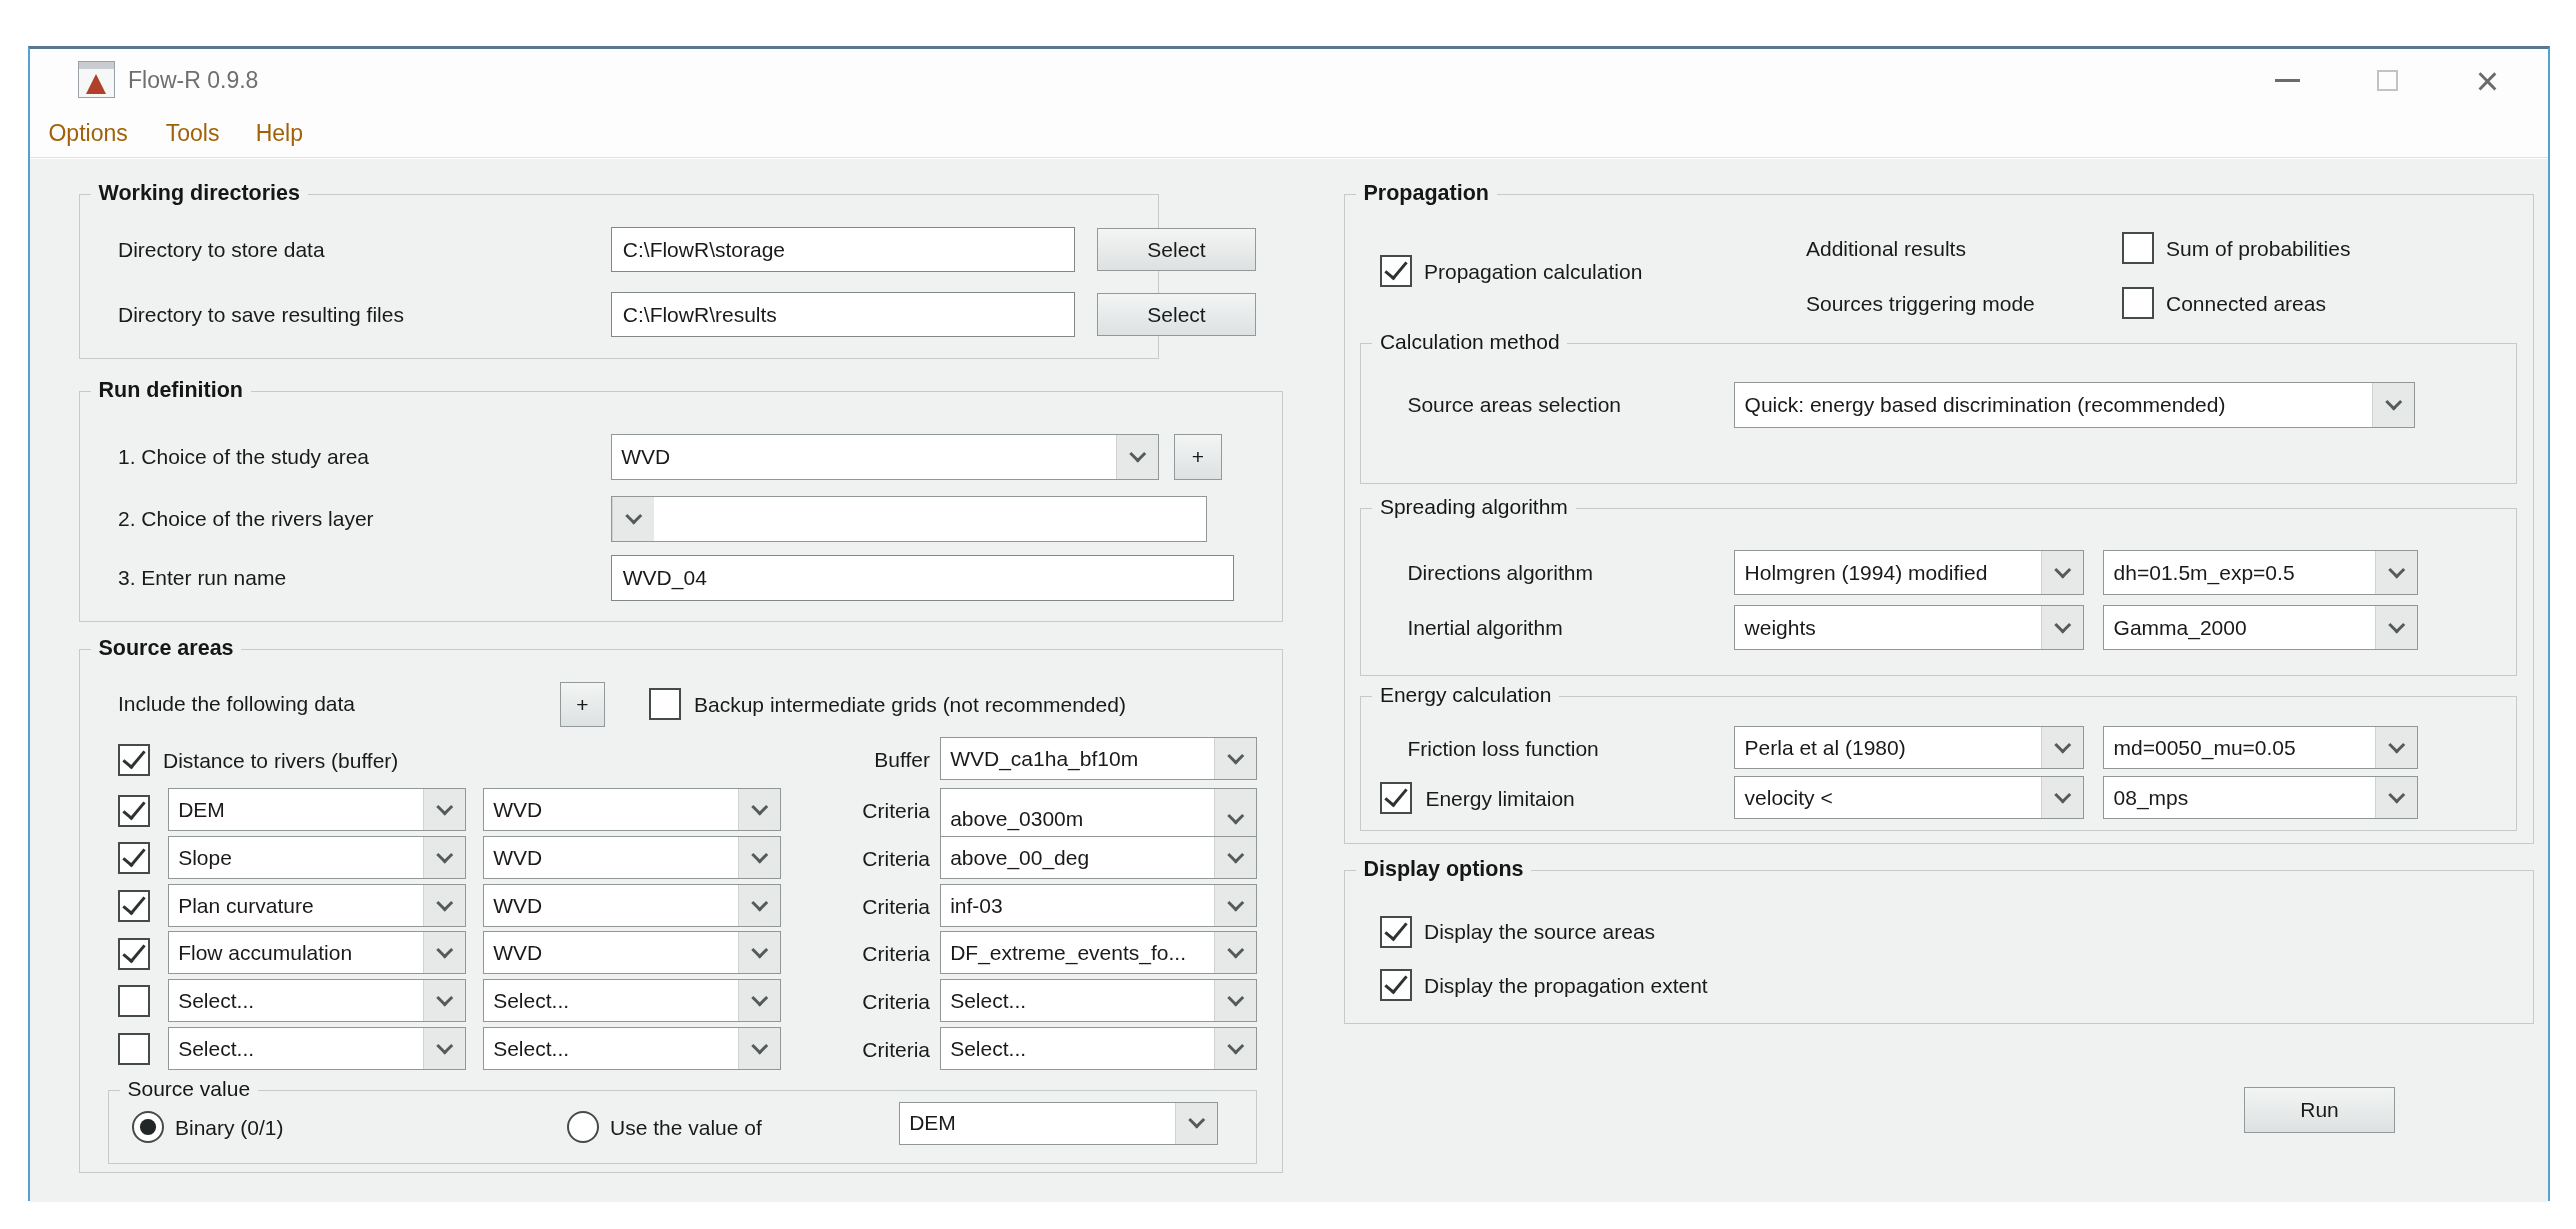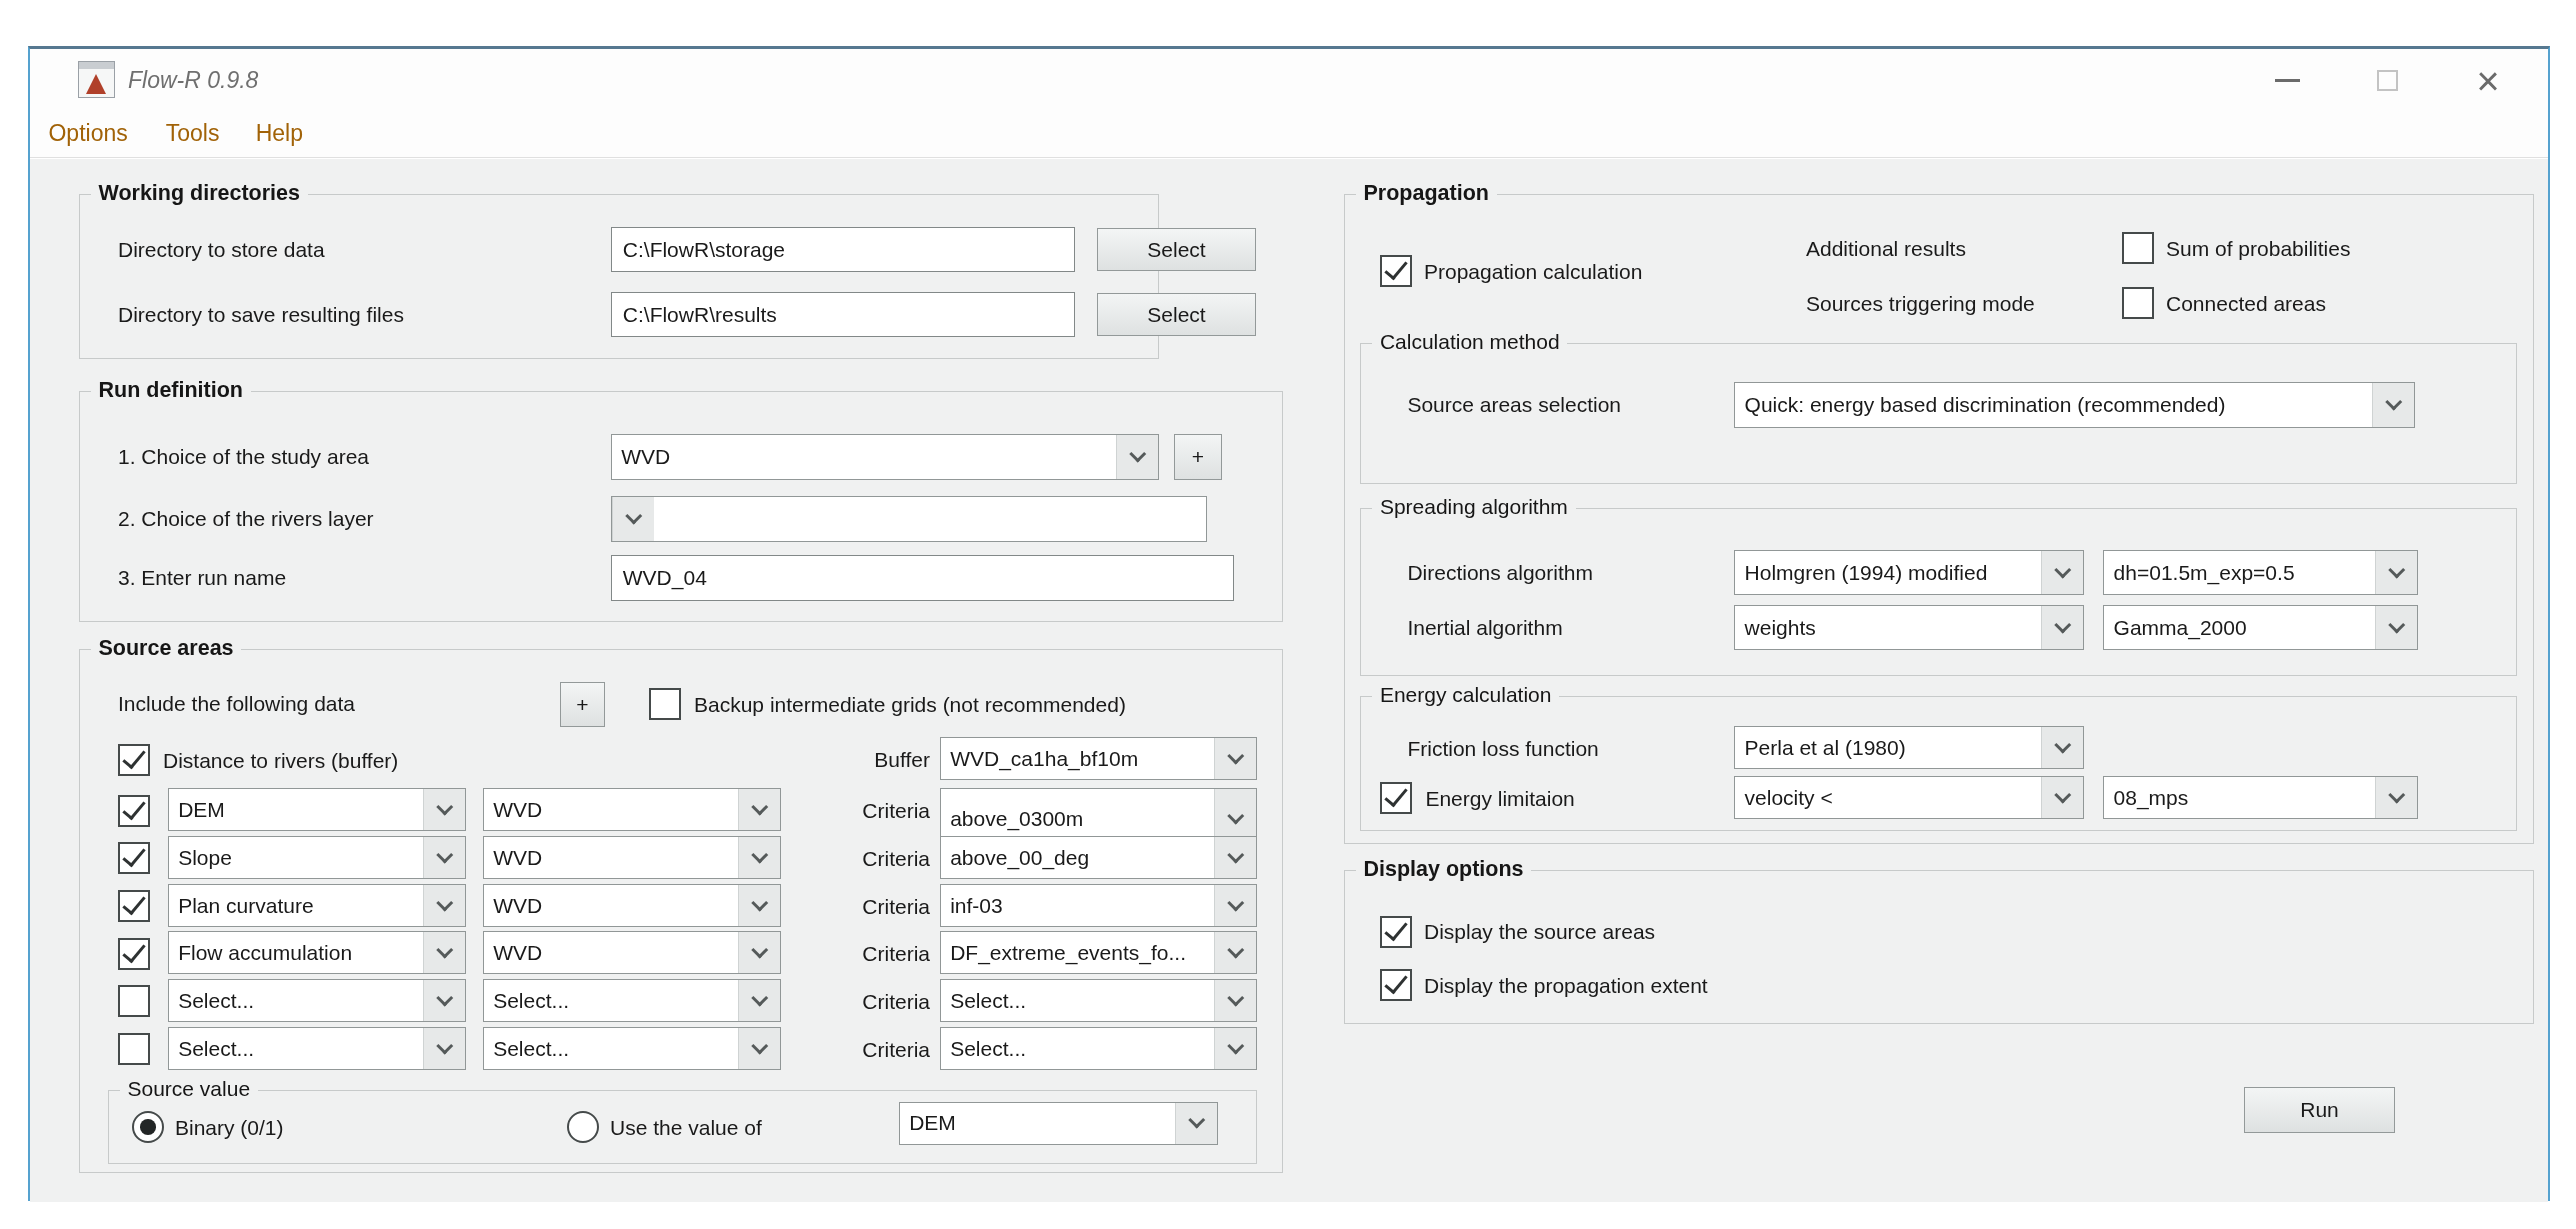--- a/index.html
+++ b/index.html
@@ -3,21 +3,21 @@
 <meta charset="utf-8">
 <style>
   * { margin:0; padding:0; box-sizing:border-box; }
   html,body { width:2576px; height:1230px; background:#ffffff; font-family:"Liberation Sans", sans-serif; }
   .page { position:relative; width:2576px; height:1230px; background:#ffffff; overflow:hidden; }
 
   .window { position:absolute; left:28px; top:46px; width:2522px; height:1155px;
             background:#ffffff; border:2.3px solid #55a2cf; border-top:3.1px solid #567890; }
 
   
-  .titlebar { position:absolute; left:0; top:0; width:100%; height:63px; background:#fdfdfd;font-style:italic; }
+  .titlebar { position:absolute; left:0; top:0; width:100%; height:63px; background:#fdfdfd; }
   .app-icon { position:absolute; left:48px; top:12.3px; width:37px; height:37px; background:#f6f7f7;
               border:1.5px solid #9aa0a6; }
   .app-icon .bar { position:absolute; left:0; top:0; right:0; height:7px; background:#c9cdd1; }
   .app-icon .tri { position:absolute; left:7px; top:11.5px; width:0; height:0;
                    border-left:10px solid transparent; border-right:10px solid transparent;
                    border-bottom:20px solid #b0402a; }
   .win-title { position:absolute; left:98px; top:0; height:63px; line-height:63px;
                font-size:23px; color:#6f6f6f; }
   .winbtn { position:absolute; top:7.7px; width:85px; height:48px; display:flex;
             align-items:center; justify-content:center; }
@@ -346,20 +346,26 @@
 
       <div class="group" style="left:15.4px;top:501px;width:1157px;height:135px">
         <span class="gtitle normal">Energy calculation</span>
         <span class="lbl vc" style="left:46px;top:29px">Friction loss function</span>
         <div class="combo" style="left:373px;top:29px;width:350px;height:43px">
           <span class="txt">Perla et al (1980)</span>
           <span class="arrow">
               <span class="chev"></span>
             </span>
         </div>
+        <div class="combo" style="left:742px;top:29px;width:315px;height:43px">
+          <span class="txt">md=0050_mu=0.05</span>
+          <span class="arrow">
+              <span class="chev"></span>
+            </span>
+        </div>
         <span class="checkbox" style="left:19px;top:85px" data-checked="true"></span>
         <span class="lbl vc" style="left:64px;top:79px">Energy limitaion</span>
         <div class="combo" style="left:373px;top:79px;width:350px;height:43px">
           <span class="txt">velocity &lt;</span>
           <span class="arrow">
               <span class="chev"></span>
             </span>
         </div>
         <div class="combo" style="left:742px;top:79px;width:315px;height:43px">
           <span class="txt">08_mps</span>

